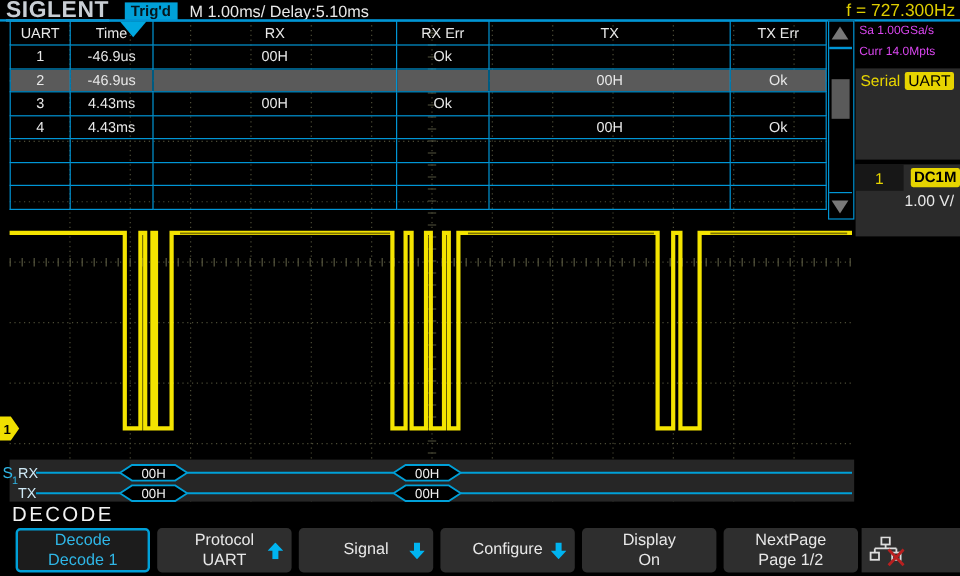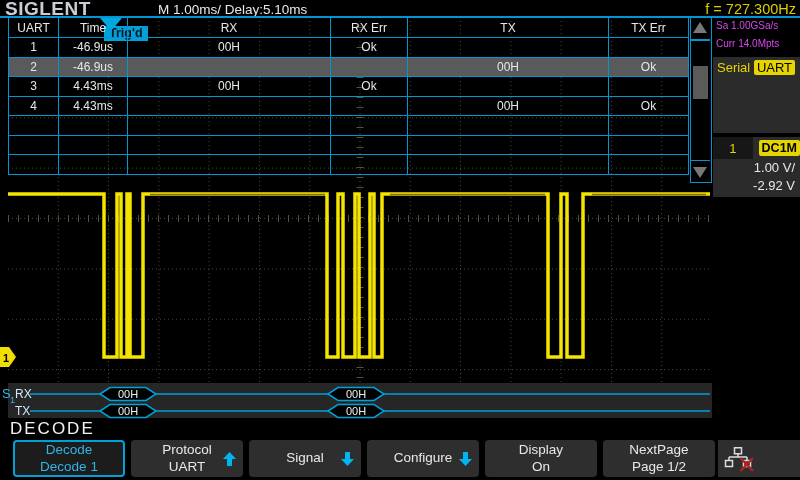--- a/index.html
+++ b/index.html
@@ -2,21 +2,21 @@
 <html><head>
 <meta charset="utf-8">
 <style>
   html,body{margin:0;padding:0;background:#000;width:800px;height:480px;overflow:hidden;
     font-family:"Liberation Sans",sans-serif;-webkit-font-smoothing:antialiased;}
   .abs{position:absolute;}
   
   #logo{left:5px;top:1px;font-size:19px;font-weight:bold;letter-spacing:.5px;color:#c9ced4;
     border-bottom:2px solid #9aa1a8;line-height:15px;}
   #trig-badge{left:104px;top:2px;background:#00a0d8;color:#06161c;font-size:12.5px;font-weight:bold;
-    padding:0 5px;height:15px;line-height:15px;margin-top:24px;}
+    padding:0 5px;height:15px;line-height:15px;}
   #timebase{left:158px;top:2px;color:#e8e8e8;font-size:13.5px;height:15px;line-height:15px;}
   #freq{right:4px;top:1px;color:#ddcc00;font-size:14.5px;height:16px;line-height:16px;}
   #grid-topline{left:0;top:16px;width:800px;height:2px;background:#0095d5;}
   
   #wave-svg{left:0;top:17px;}
   
   #trig-pos{left:100px;top:18px;width:0;height:0;border-left:11px solid transparent;
     border-right:11px solid transparent;border-top:13px solid #00a8e0;}
   
   #tablewrap{left:8px;top:17px;width:681px;}
@@ -212,21 +212,20 @@
   <span>Serial</span>
   <span class="yellow-badge">UART</span>
 </div>
 
 <div id="panel-ch" class="abs">
   <div id="ch-row">
     <div id="ch-tab">1</div>
     <span id="ch-coupling" class="yellow-badge">DC1M</span>
   </div>
   <div class="ch-line">1.00 V/</div>
-  <div class="ch-line">-2.92 V</div>
 </div>
 
 <div id="decode-title" class="abs">DECODE</div>
 
 <div class="menu-btn selected" style="left:13px">
   <span>Decode</span>
   <span>Decode 1</span>
 </div>
 <div class="menu-btn" style="left:131px">
   <span>Protocol</span>

